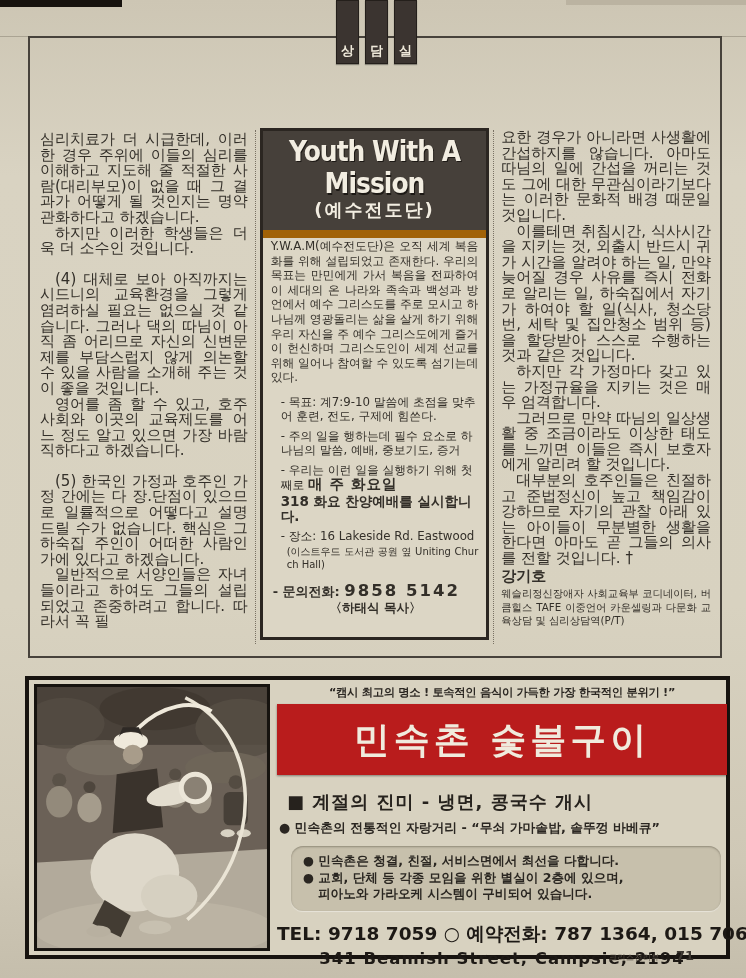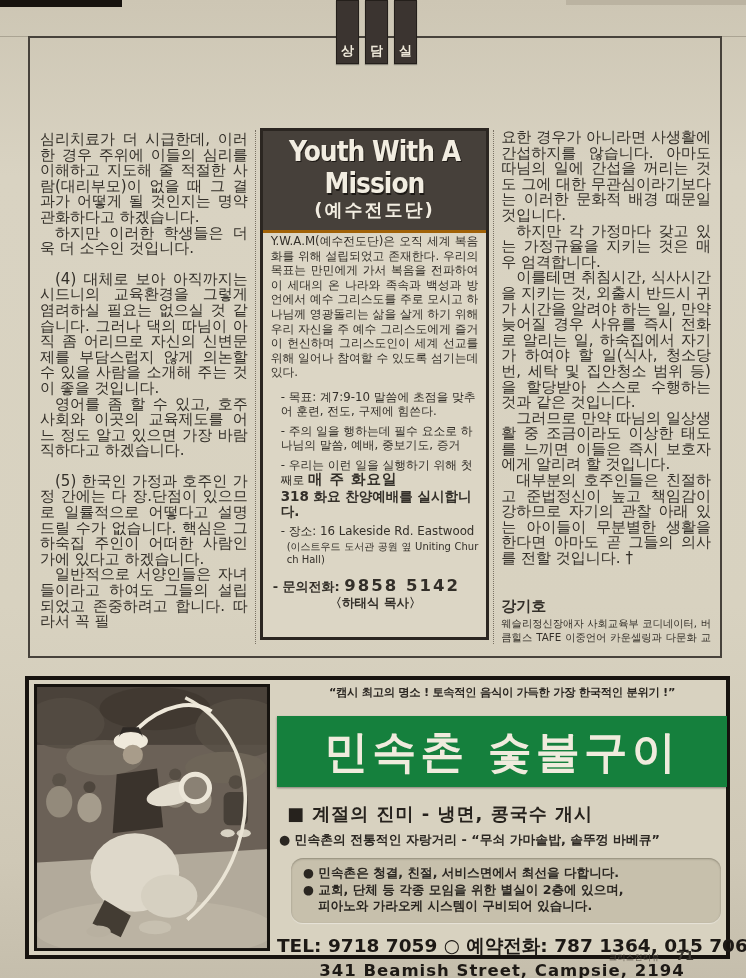--- a/index.html
+++ b/index.html
@@ -45,21 +45,21 @@
   .col p {
     font-size:15px; line-height:15.6px; text-align:justify; word-break:break-all;
     text-indent:1em; color:#332f29;
   }
   .col p.noindent { text-indent:0; }
   .col p.gap-before { margin-top:15px; }
 
   
   .ywam-box { border:3px solid #2b2621; background:#dcd6c5; height:512px; box-shadow:0 0 0 1px #dcd6c5 inset; }
   .ywam-header {
-    background:#46403a; border-bottom:3px solid #a16207;
+    background:#46403a; border-bottom:8px solid #a16207;
     text-align:center; padding:9px 2px 8px 2px;
   }
   .ywam-title-en {
     color:#f2ede1; font-size:25px; font-weight:bold; letter-spacing:-1px;
     transform:scaleY(1.15); line-height:1.1; text-shadow:1px 1px 0 #1d1915;
   }
   .ywam-title-ko { color:#f2ede1; font-size:18px; font-weight:bold; margin-top:3px; letter-spacing:2px; }
   .ywam-body { padding:1px 8px 6px 8px; }
   .ywam-body .intro {
     font-size:11.8px; line-height:14.6px; text-align:justify; word-break:break-all; text-indent:0;
@@ -69,35 +69,35 @@
     padding-left:10px; margin-top:5px; word-break:break-all;
   }
   .ywam-body .bullet.first { margin-top:10px; }
   .ywam-body .bullet .hl-day { font-size:14.5px; font-weight:bold; letter-spacing:1px; }
   .ywam-body .bullet .hl-event { font-size:13.5px; font-weight:bold; display:inline-block; margin-top:2px; }
   .ywam-body .loc-note { font-size:10px; line-height:13px; text-indent:0; padding-left:16px; margin-top:1px; }
   .ywam-body .contact { margin-top:12px; text-indent:0; padding-left:2px; font-weight:bold; font-size:13px; text-align:left; }
   .ywam-body .contact .phone { font-size:16.5px; letter-spacing:2px; }
   .ywam-body .contact .person { display:block; text-align:center; font-size:12.5px; margin-top:1px; }
 
-  .author-name { font-weight:bold; font-size:13.5px; margin-top:32px; text-indent:0 !important; text-align:left !important; }
+  .author-name { font-weight:bold; font-size:13.5px; margin-top:2px; text-indent:0 !important; text-align:left !important; }
   .author-bio { font-size:10.3px !important; line-height:13.5px !important; margin-top:3px; text-indent:0 !important; }
 
   
   .ad-box {
     position:absolute; left:25px; top:676px; width:705px; height:283px;
     border:4px solid #17130f; background:#d8d2c0;
   }
   .ad-photo { position:absolute; left:5px; top:4px; width:236px; height:267px; }
   .ad-photo svg { display:block; width:100%; height:100%; }
   .ad-content { position:absolute; left:248px; top:2px; width:450px; height:275px; }
   .slogan { font-size:11.3px; font-weight:bold; letter-spacing:-0.3px; text-align:center; margin-top:3px; color:#2a2621; white-space:nowrap; }
   .banner {
-    margin-top:16px; background:#15803d; color:#f0ebdd;
-    font-size:44px; font-weight:bold; letter-spacing:4px; text-align:center;
+    margin-top:4px; background:#b91c1c; color:#f0ebdd;
+    font-size:36px; font-weight:bold; letter-spacing:4px; text-align:center;
     height:71px; line-height:71px; white-space:nowrap; overflow:hidden;
     box-shadow:0 1px 2px rgba(0,0,0,.4);
   }
   .menu-line { margin:15px 0 0 10px; font-size:18px; font-weight:bold; letter-spacing:1px; color:#26221d; }
   .pride-line { margin:6px 0 0 2px; font-size:12.8px; font-weight:bold; color:#2a2621; }
   .notice-box {
     margin:9px 6px 0 14px; background:#c7c0ac; border-radius:12px;
     padding:7px 10px 8px 12px; box-shadow:0 1px 2px rgba(90,84,70,.5) inset, 0 1px 1px rgba(255,255,255,.4);
   }
   .notice-box div { font-size:12.6px; font-weight:bold; line-height:16.5px; color:#2a2621; white-space:nowrap; overflow:hidden; }
@@ -157,22 +157,22 @@
           <p class="loc-note">(이스트우드 도서관 공원 옆 Uniting Church Hall)</p>
           <p class="contact"><span>- 문의전화:</span> <span class="phone">9858 5142</span><span class="person">〈하태식 목사〉</span></p>
         </div>
       </div>
     </div>
 
     <div class="col-sep"></div>
 
     <div class="col right">
       <p class="noindent">요한 경우가 아니라면 사생활에 간섭하지를 않습니다. 아마도 따님의 일에 간섭을 꺼리는 것도 그에 대한 무관심이라기보다는 이러한 문화적 배경 때문일 것입니다.</p>
+      <p>이를테면 취침시간, 식사시간을 지키는 것, 외출시 반드시 귀가 시간을 알려야 하는 일, 만약 늦어질 경우 사유를 즉시 전화로 알리는 일, 하숙집에서 자기가 하여야 할 일(식사, 청소당번, 세탁 및 집안청소 범위 등)을 할당받아 스스로 수행하는 것과 같은 것입니다.</p>
       <p>하지만 각 가정마다 갖고 있는 가정규율을 지키는 것은 매우 엄격합니다.</p>
-      <p>이를테면 취침시간, 식사시간을 지키는 것, 외출시 반드시 귀가 시간을 알려야 하는 일, 만약 늦어질 경우 사유를 즉시 전화로 알리는 일, 하숙집에서 자기가 하여야 할 일(식사, 청소당번, 세탁 및 집안청소 범위 등)을 할당받아 스스로 수행하는 것과 같은 것입니다.</p>
       <p>그러므로 만약 따님의 일상생활 중 조금이라도 이상한 태도를 느끼면 이들은 즉시 보호자에게 알리려 할 것입니다.</p>
       <p>대부분의 호주인들은 친절하고 준법정신이 높고 책임감이 강하므로 자기의 관찰 아래 있는 아이들이 무분별한 생활을 한다면 아마도 곧 그들의 의사를 전할 것입니다. †</p>
       <p class="author-name">강기호</p>
       <p class="author-bio">웨슬리정신장애자 사회교육부 코디네이터, 버큼힐스 TAFE 이중언어 카운셀링과 다문화 교육상담 및 심리상담역(P/T)</p>
     </div>
   </div>
 
   <div class="ad-box">
     <div class="ad-photo">
       <svg viewBox="0 0 234 272" preserveAspectRatio="none">

